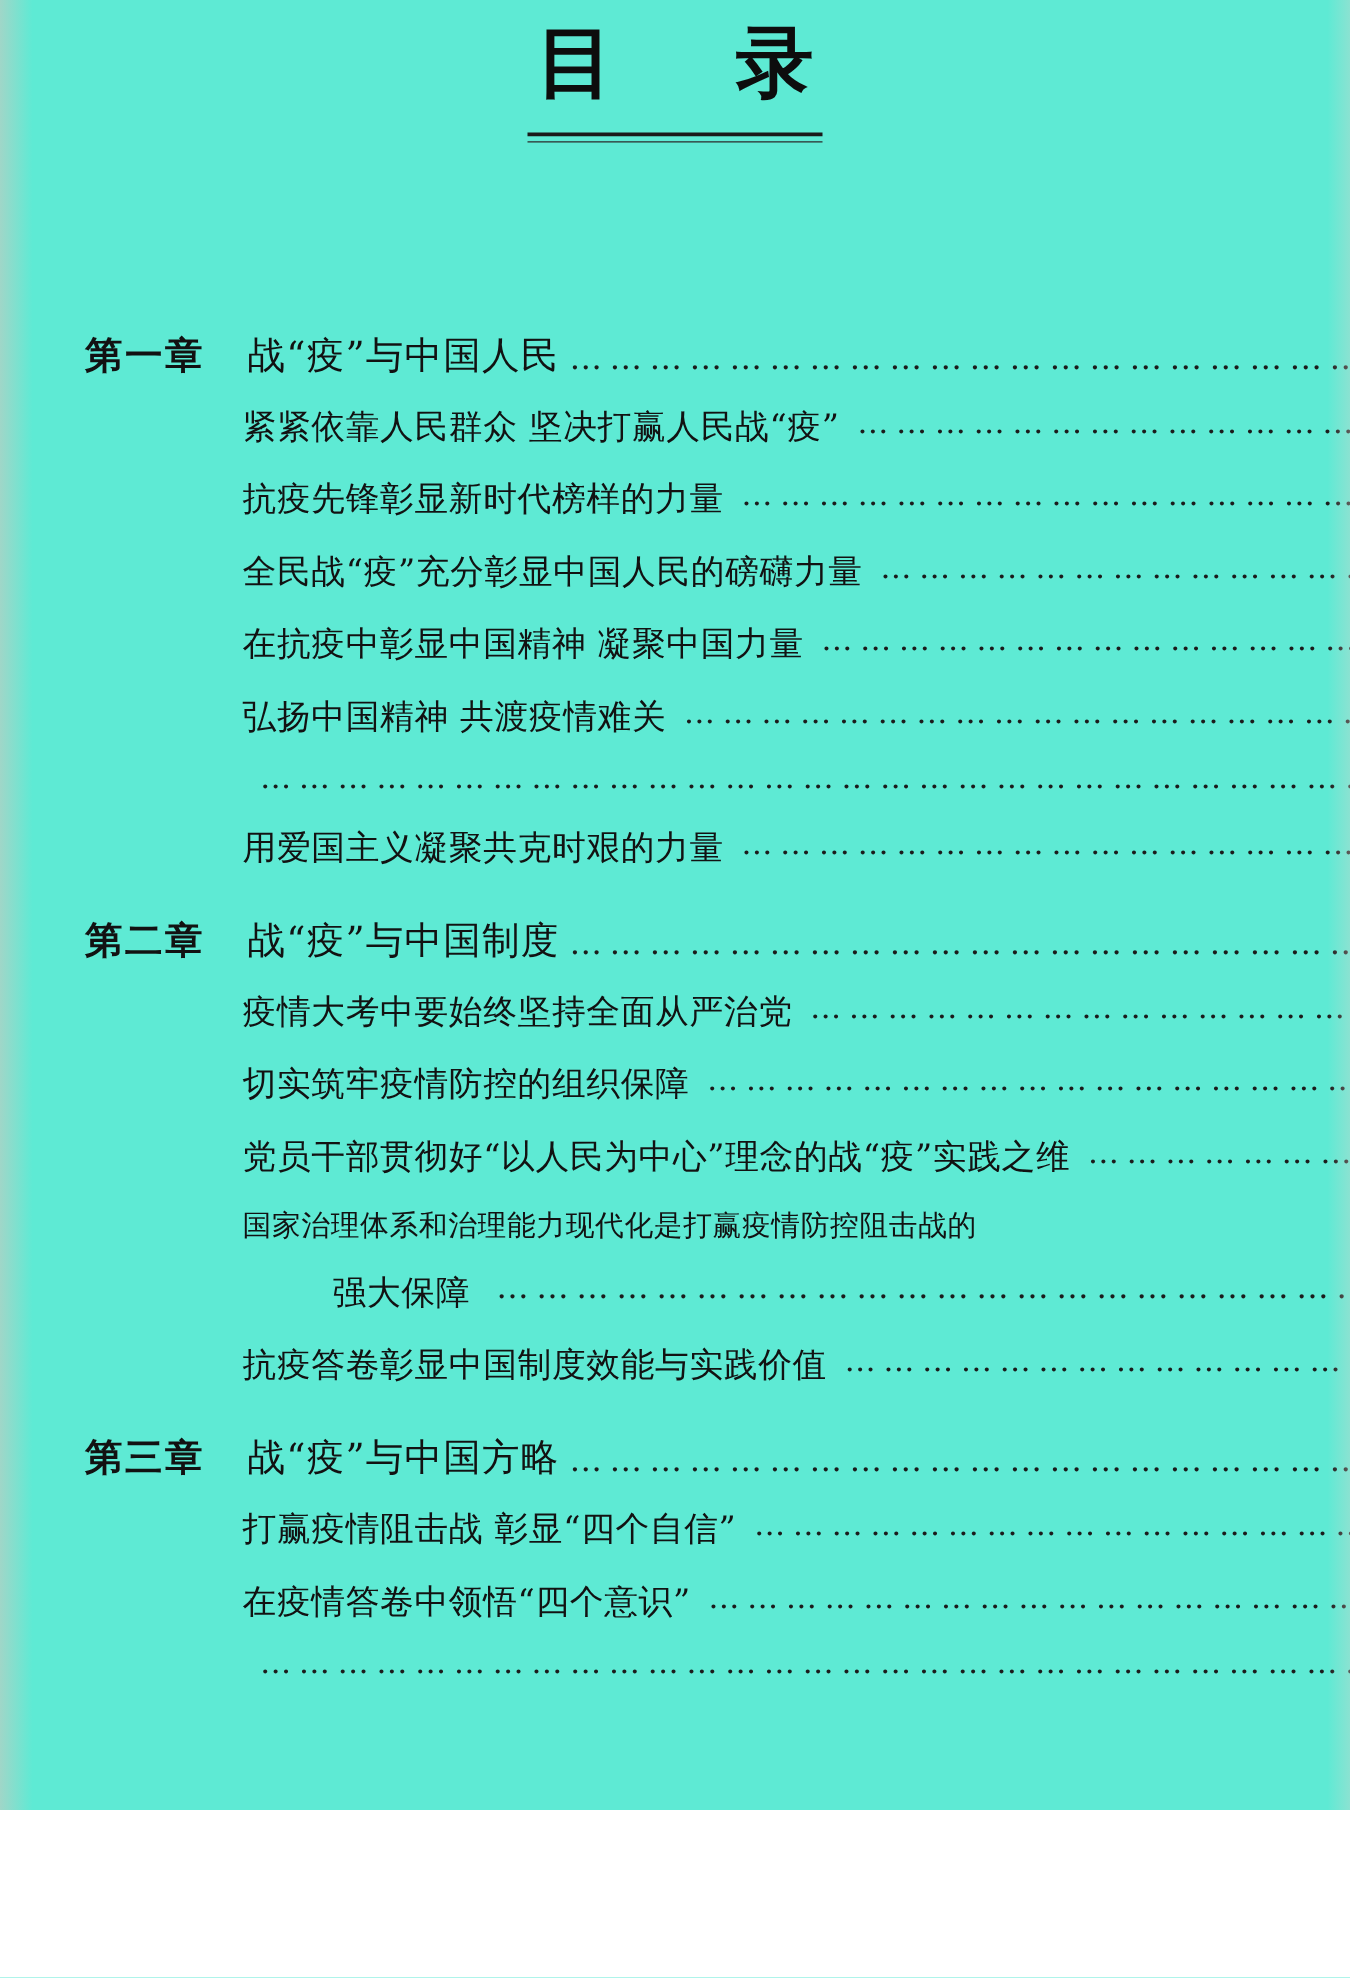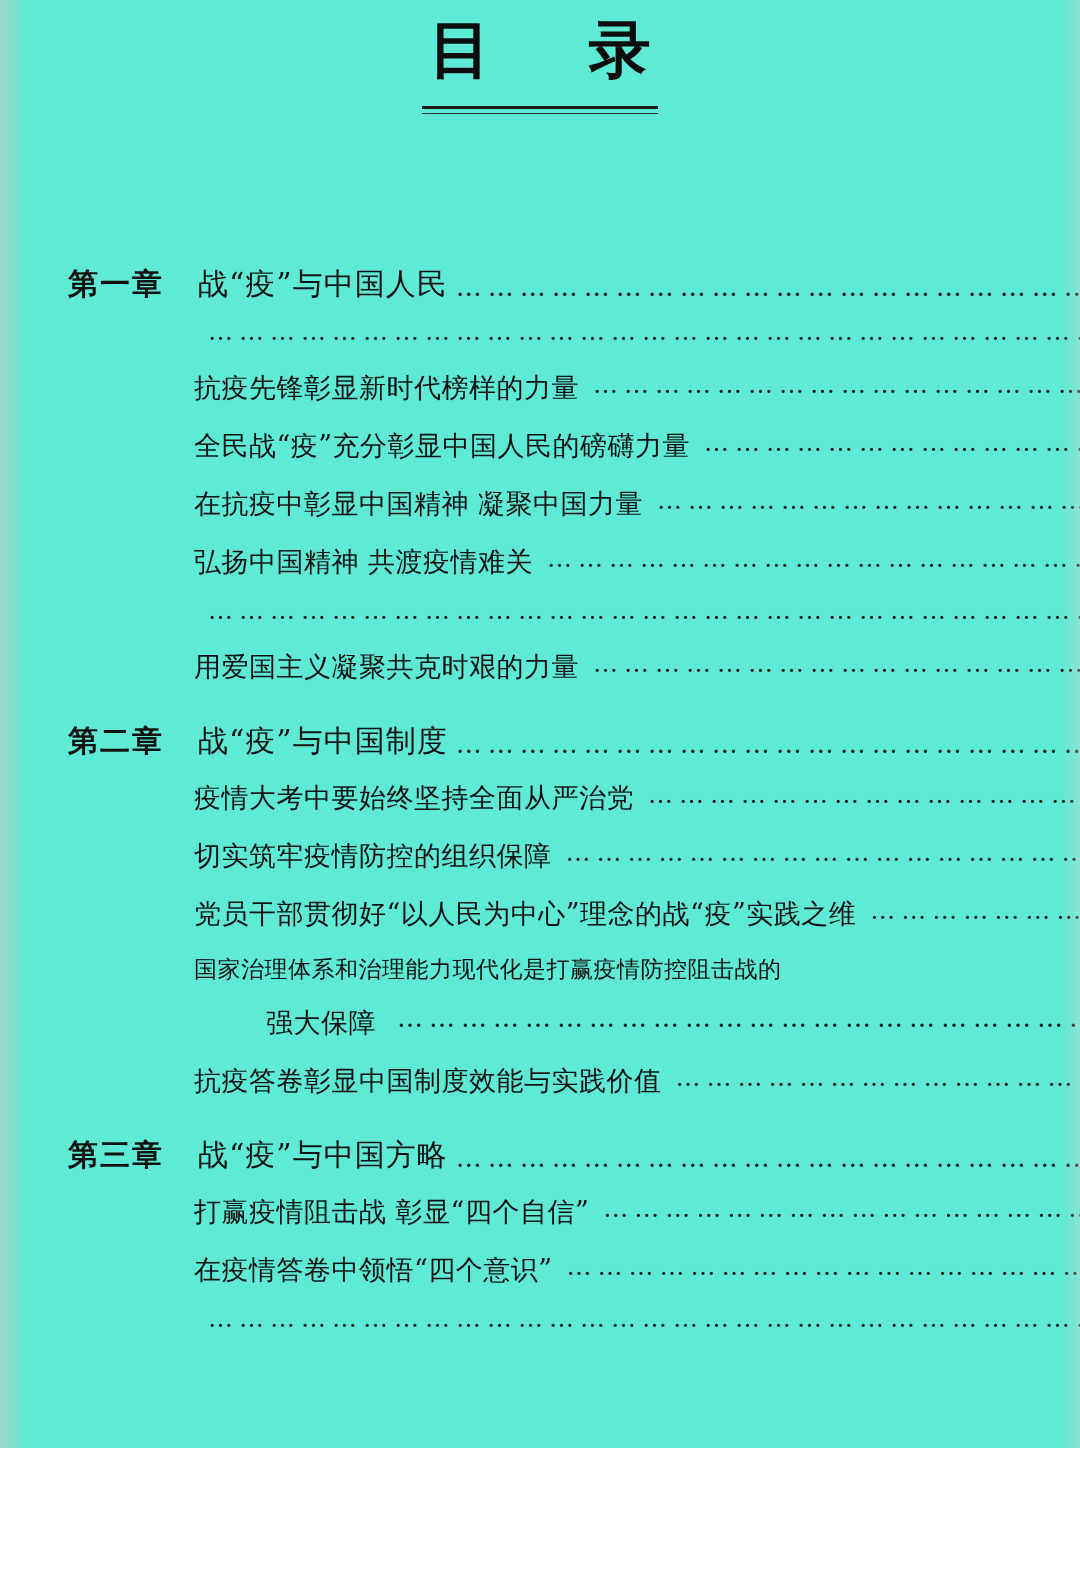--- a/index.html
+++ b/index.html
@@ -139,20 +139,21 @@
   <div class="toc-body">
 
     <div class="chapter-block">
       <div class="chapter">
         <span class="chapter-num">第一章</span>
         <span class="chapter-title">战“疫”与中国人民</span>
         <span class="leader">………………………………………………………………………………………………</span>
       </div>
 
       <div class="entry">
+        <span class="entry-text">紧紧依靠人民群众  坚决打赢人民战“疫”</span>
         <span class="leader">………………………………………………………………………………………………</span>
       </div>
       <div class="entry">
         <span class="entry-text">抗疫先锋彰显新时代榜样的力量</span>
         <span class="leader">………………………………………………………………………………………………</span>
       </div>
       <div class="entry">
         <span class="entry-text">全民战“疫”充分彰显中国人民的磅礴力量</span>
         <span class="leader">………………………………………………………………………………………………</span>
       </div>

